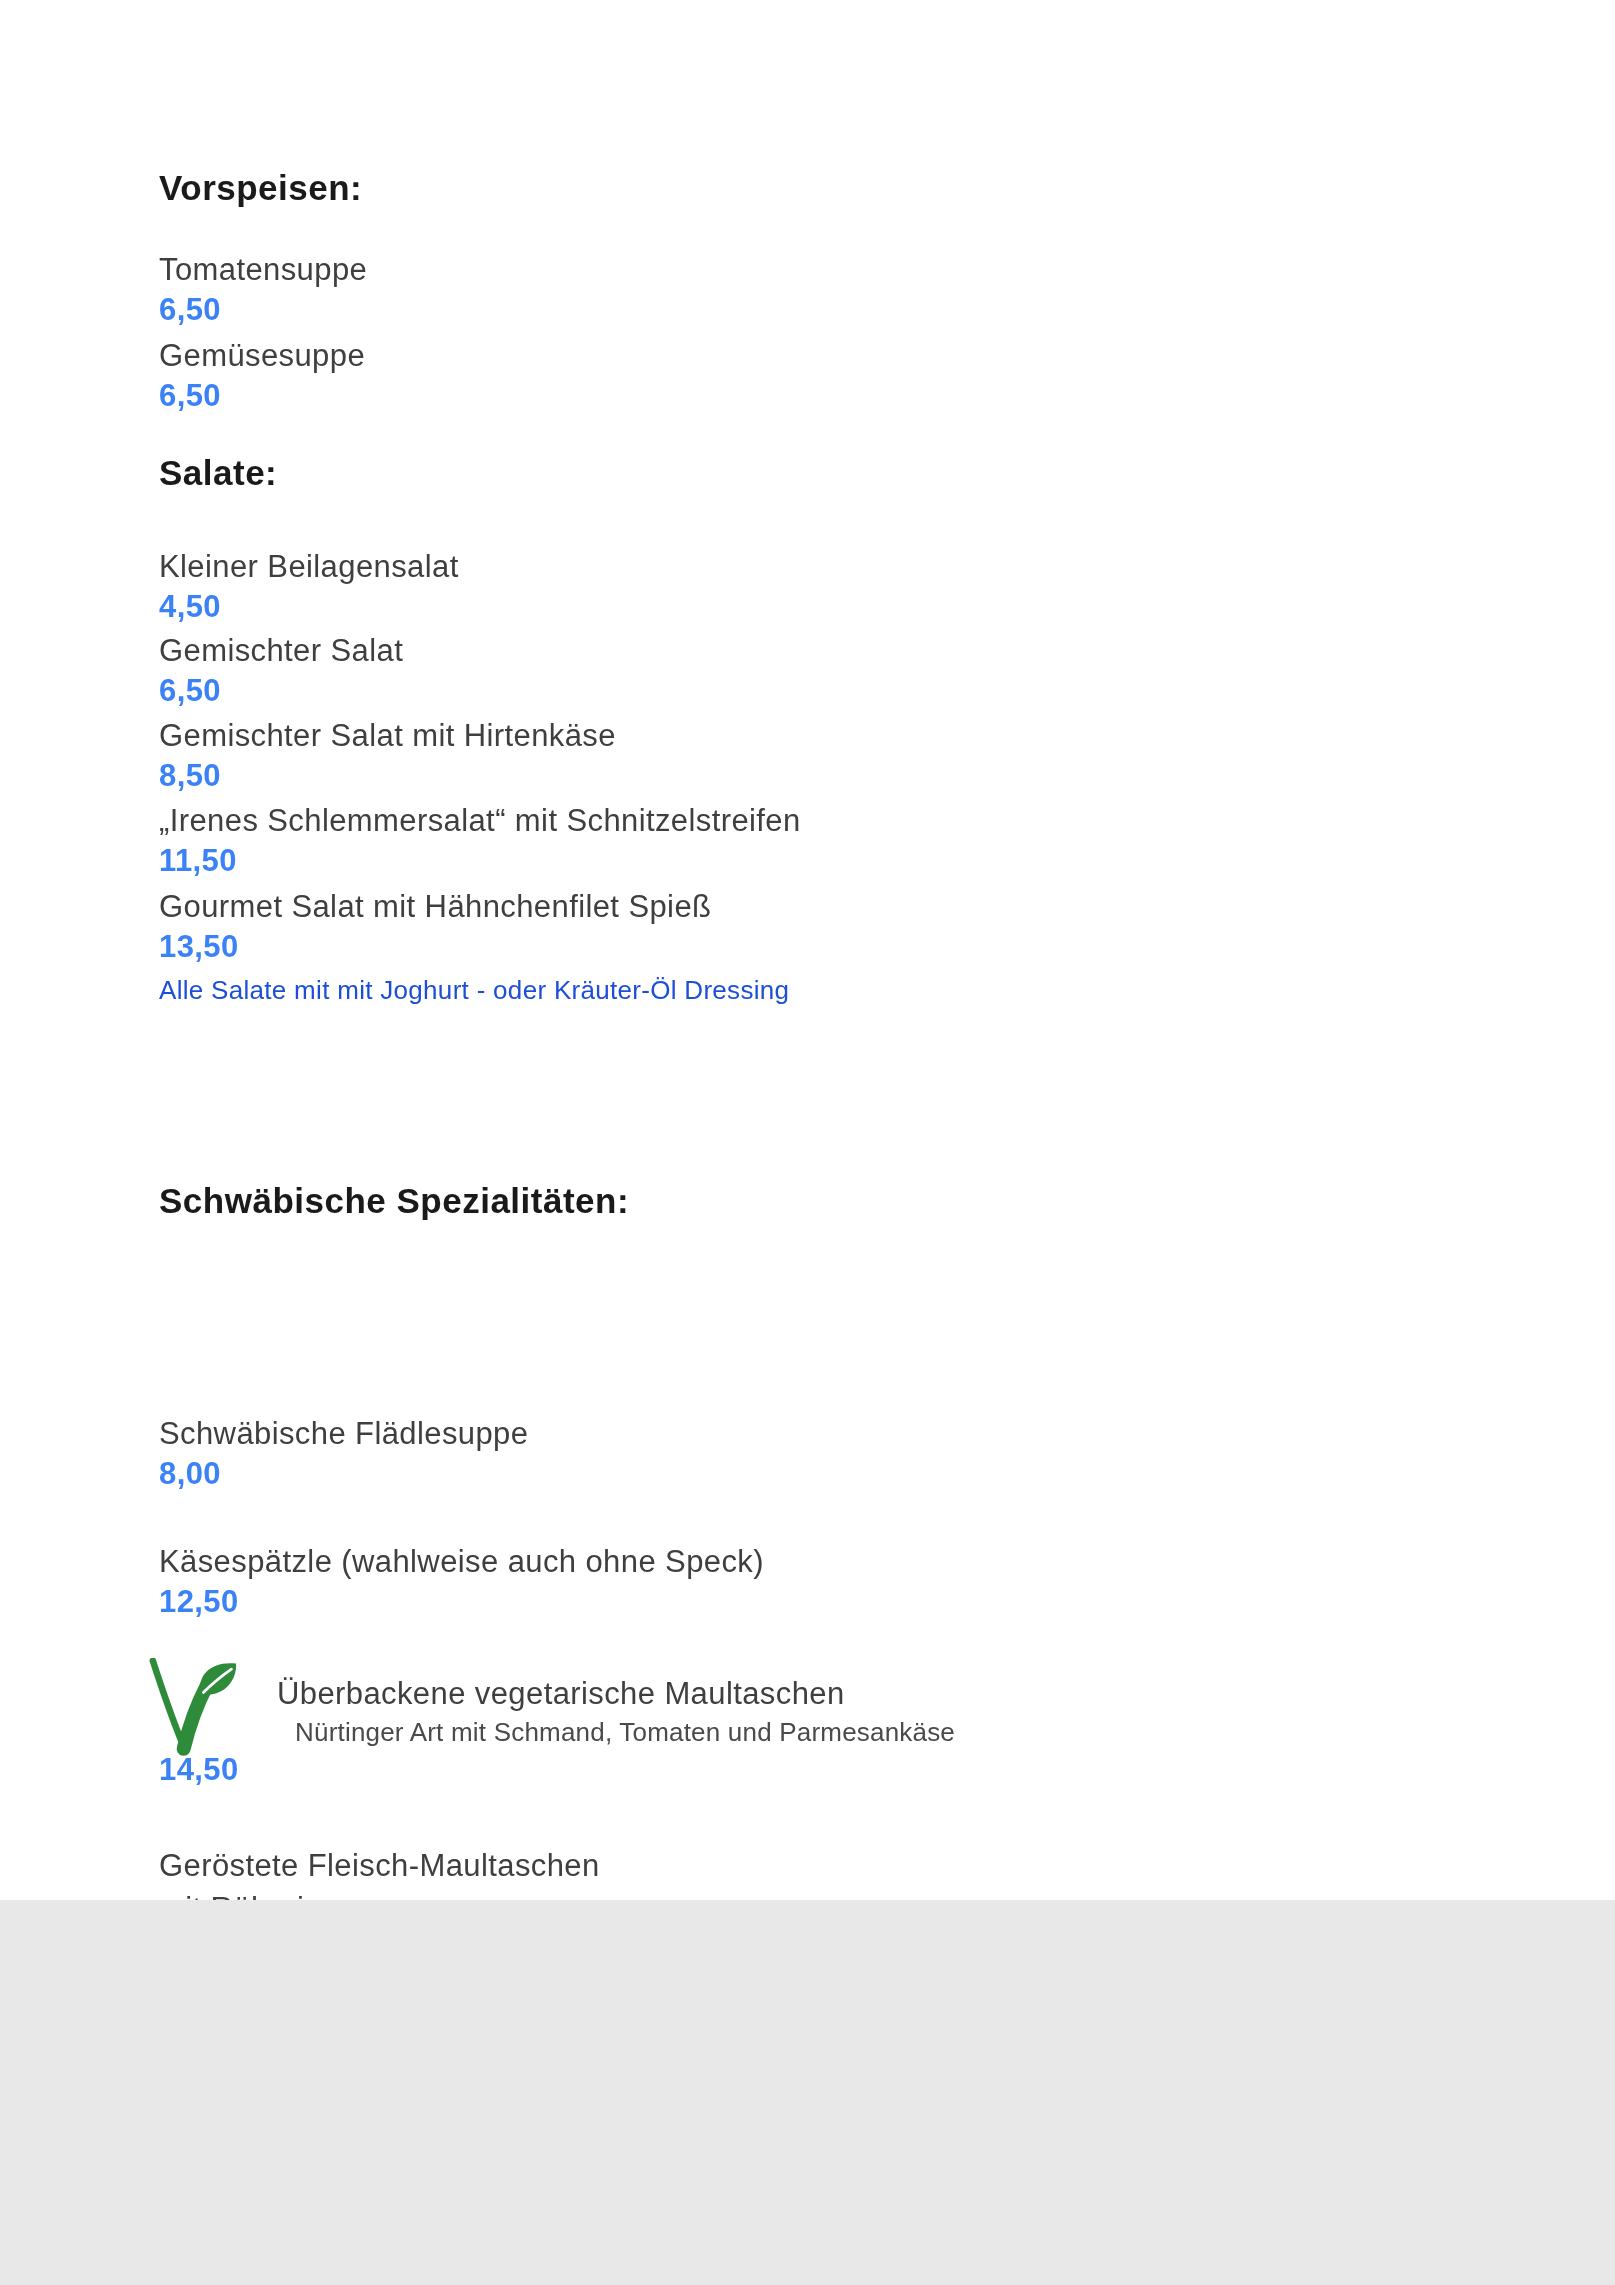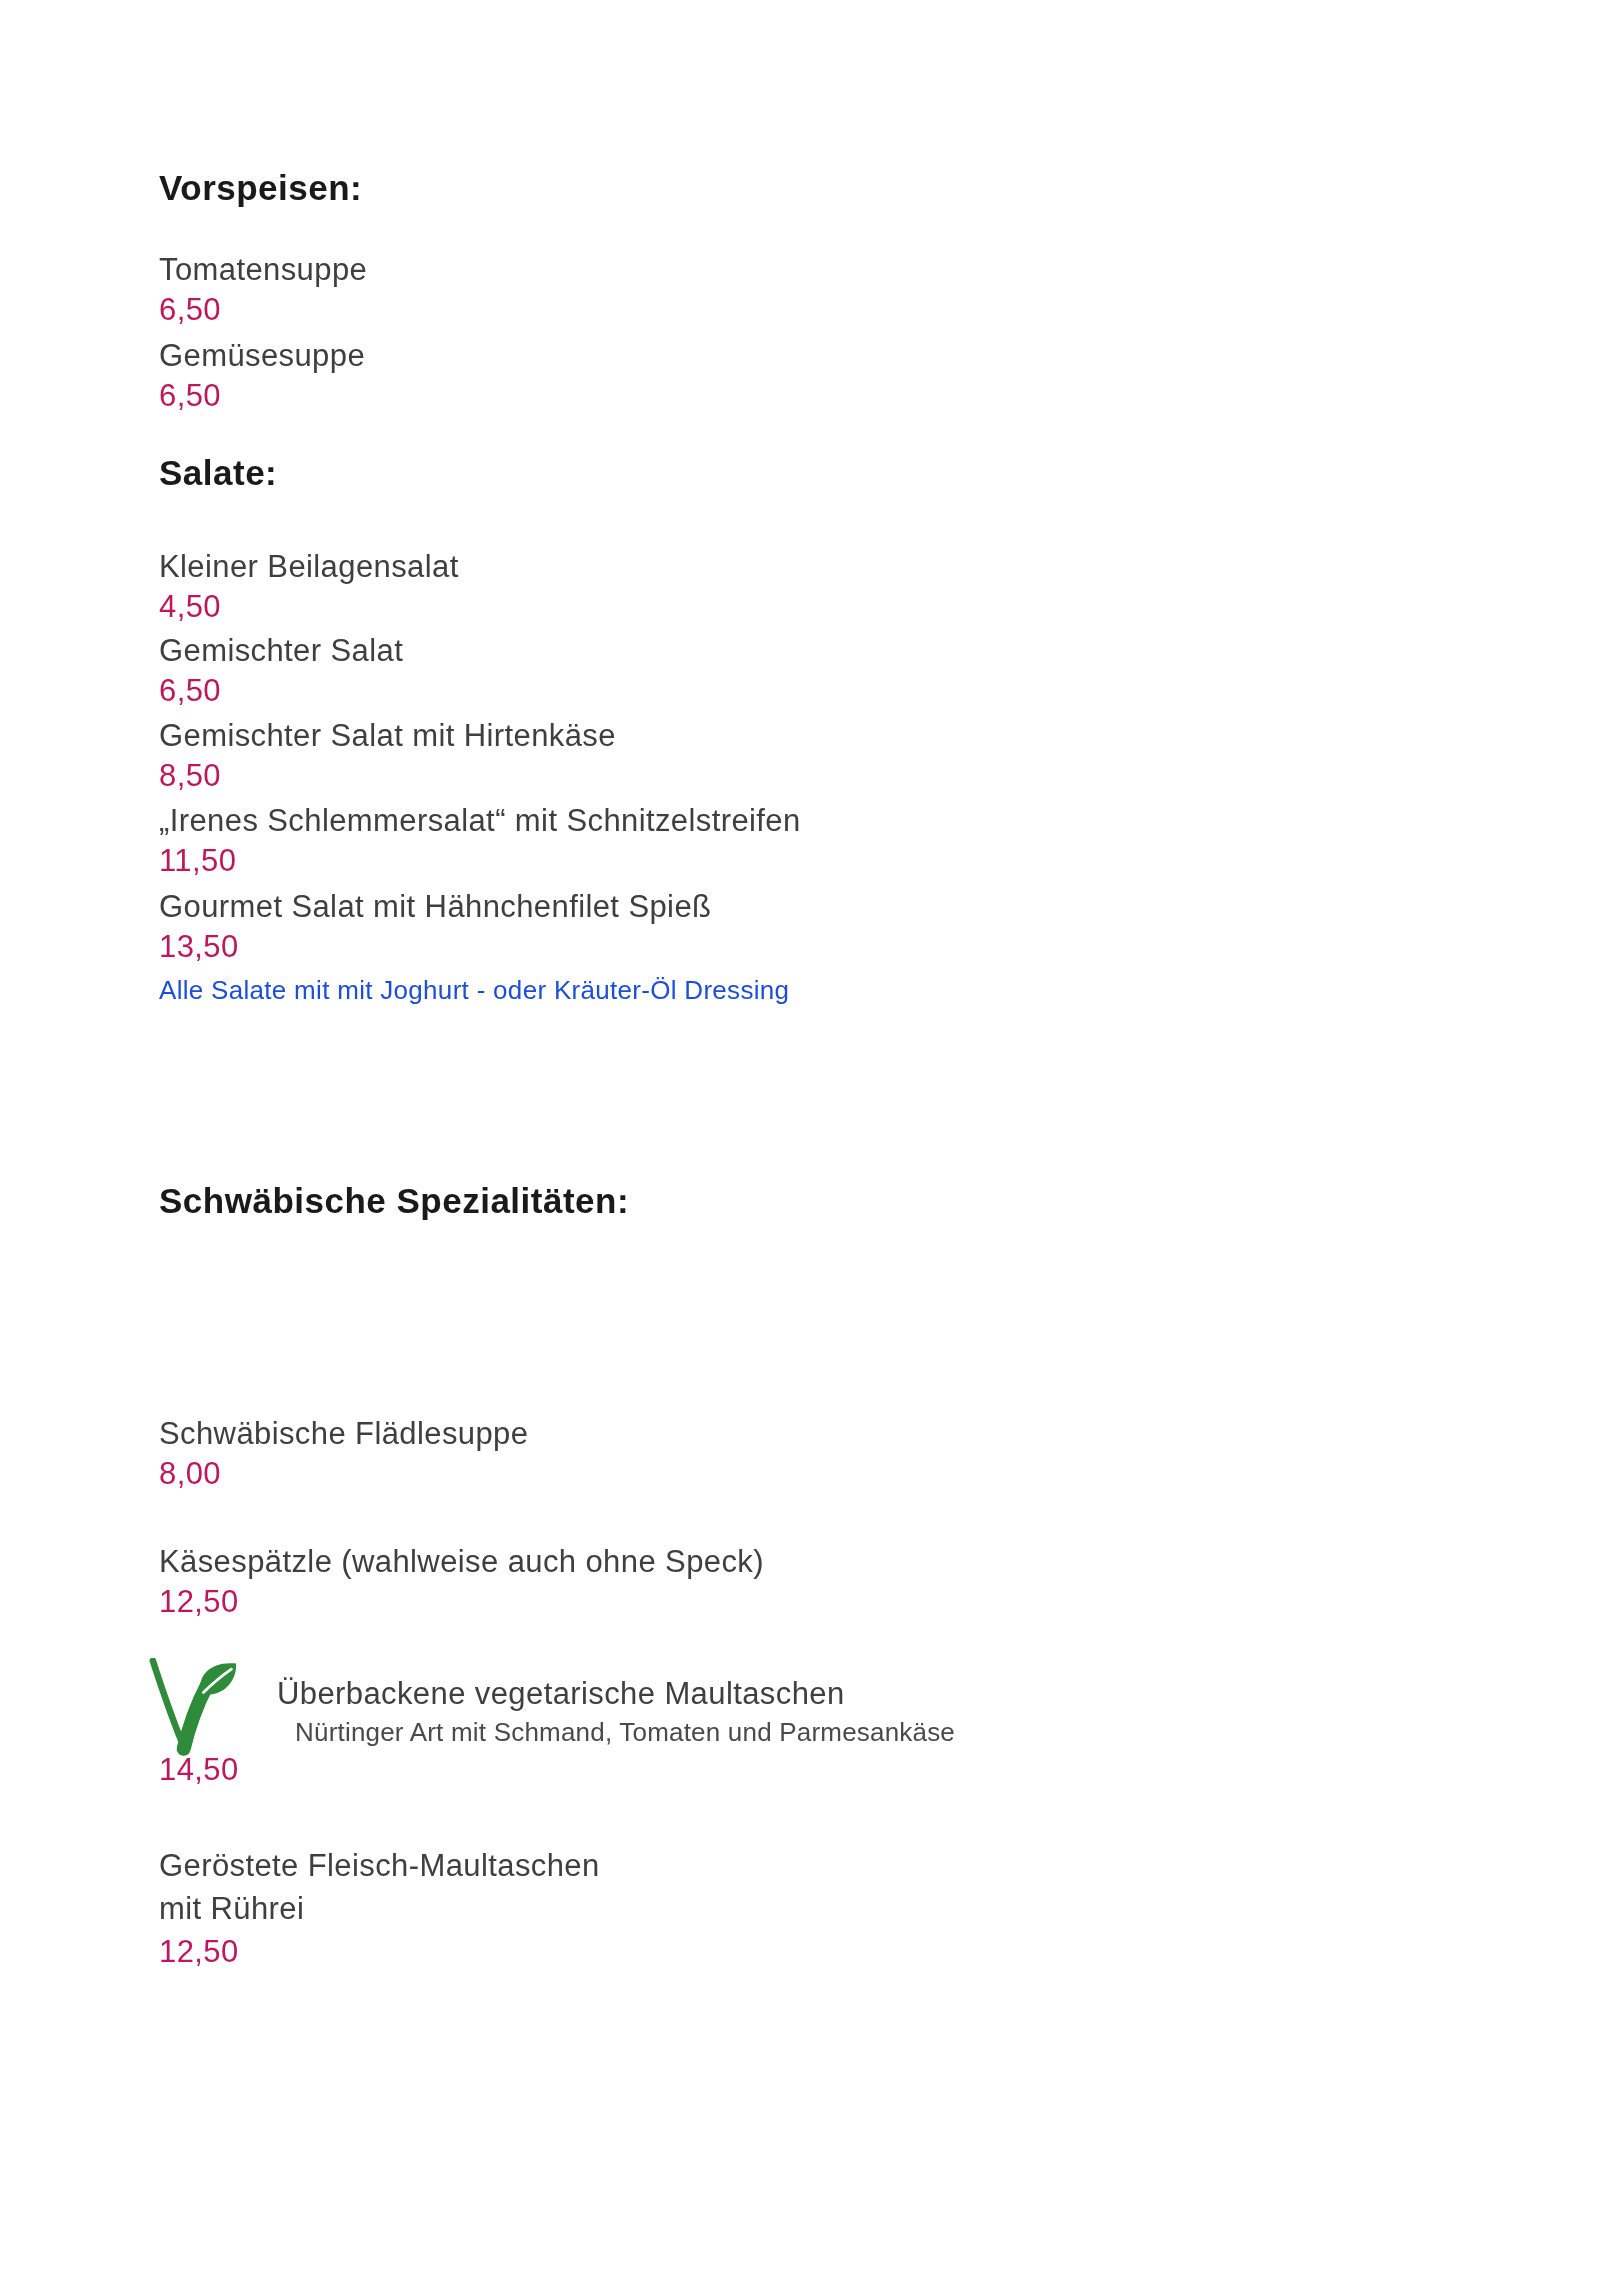--- a/index.html
+++ b/index.html
@@ -1,38 +1,38 @@
 <!DOCTYPE html>
 <html style="font-size:14.5px"><head>
 <meta charset="utf-8">
 <style>
   html, body { margin: 0; padding: 0; background: #e8e8e8; }
   .page {
     position: relative;
     width: 1616px;
-    height: 2285px;
+    height: 1900px;
     background: #ffffff;
     font-family: "Liberation Sans", sans-serif;
     color: #3f3f3f;
     overflow: hidden;
   }
   .row {
     position: absolute;
     left: 159px;
     width: 1112px;
     display: flex;
     justify-content: space-between;
     align-items: flex-start;
     font-size: 31px;
     line-height: 40px;
     color: #3f3f3f;
     letter-spacing: 0.4px;
     flex-direction: column;
   }
-  .row .price { white-space: nowrap; color: #be185d; }
+  .row .price { white-space: nowrap; color: #3b82f6; font-weight: bold; }
   .heading {
     position: absolute;
     left: 159px;
     font-size: 35px;
     font-weight: bold;
     color: #1a1a1a;
     letter-spacing: 0.5px;
   }
   .note {
     position: absolute;

